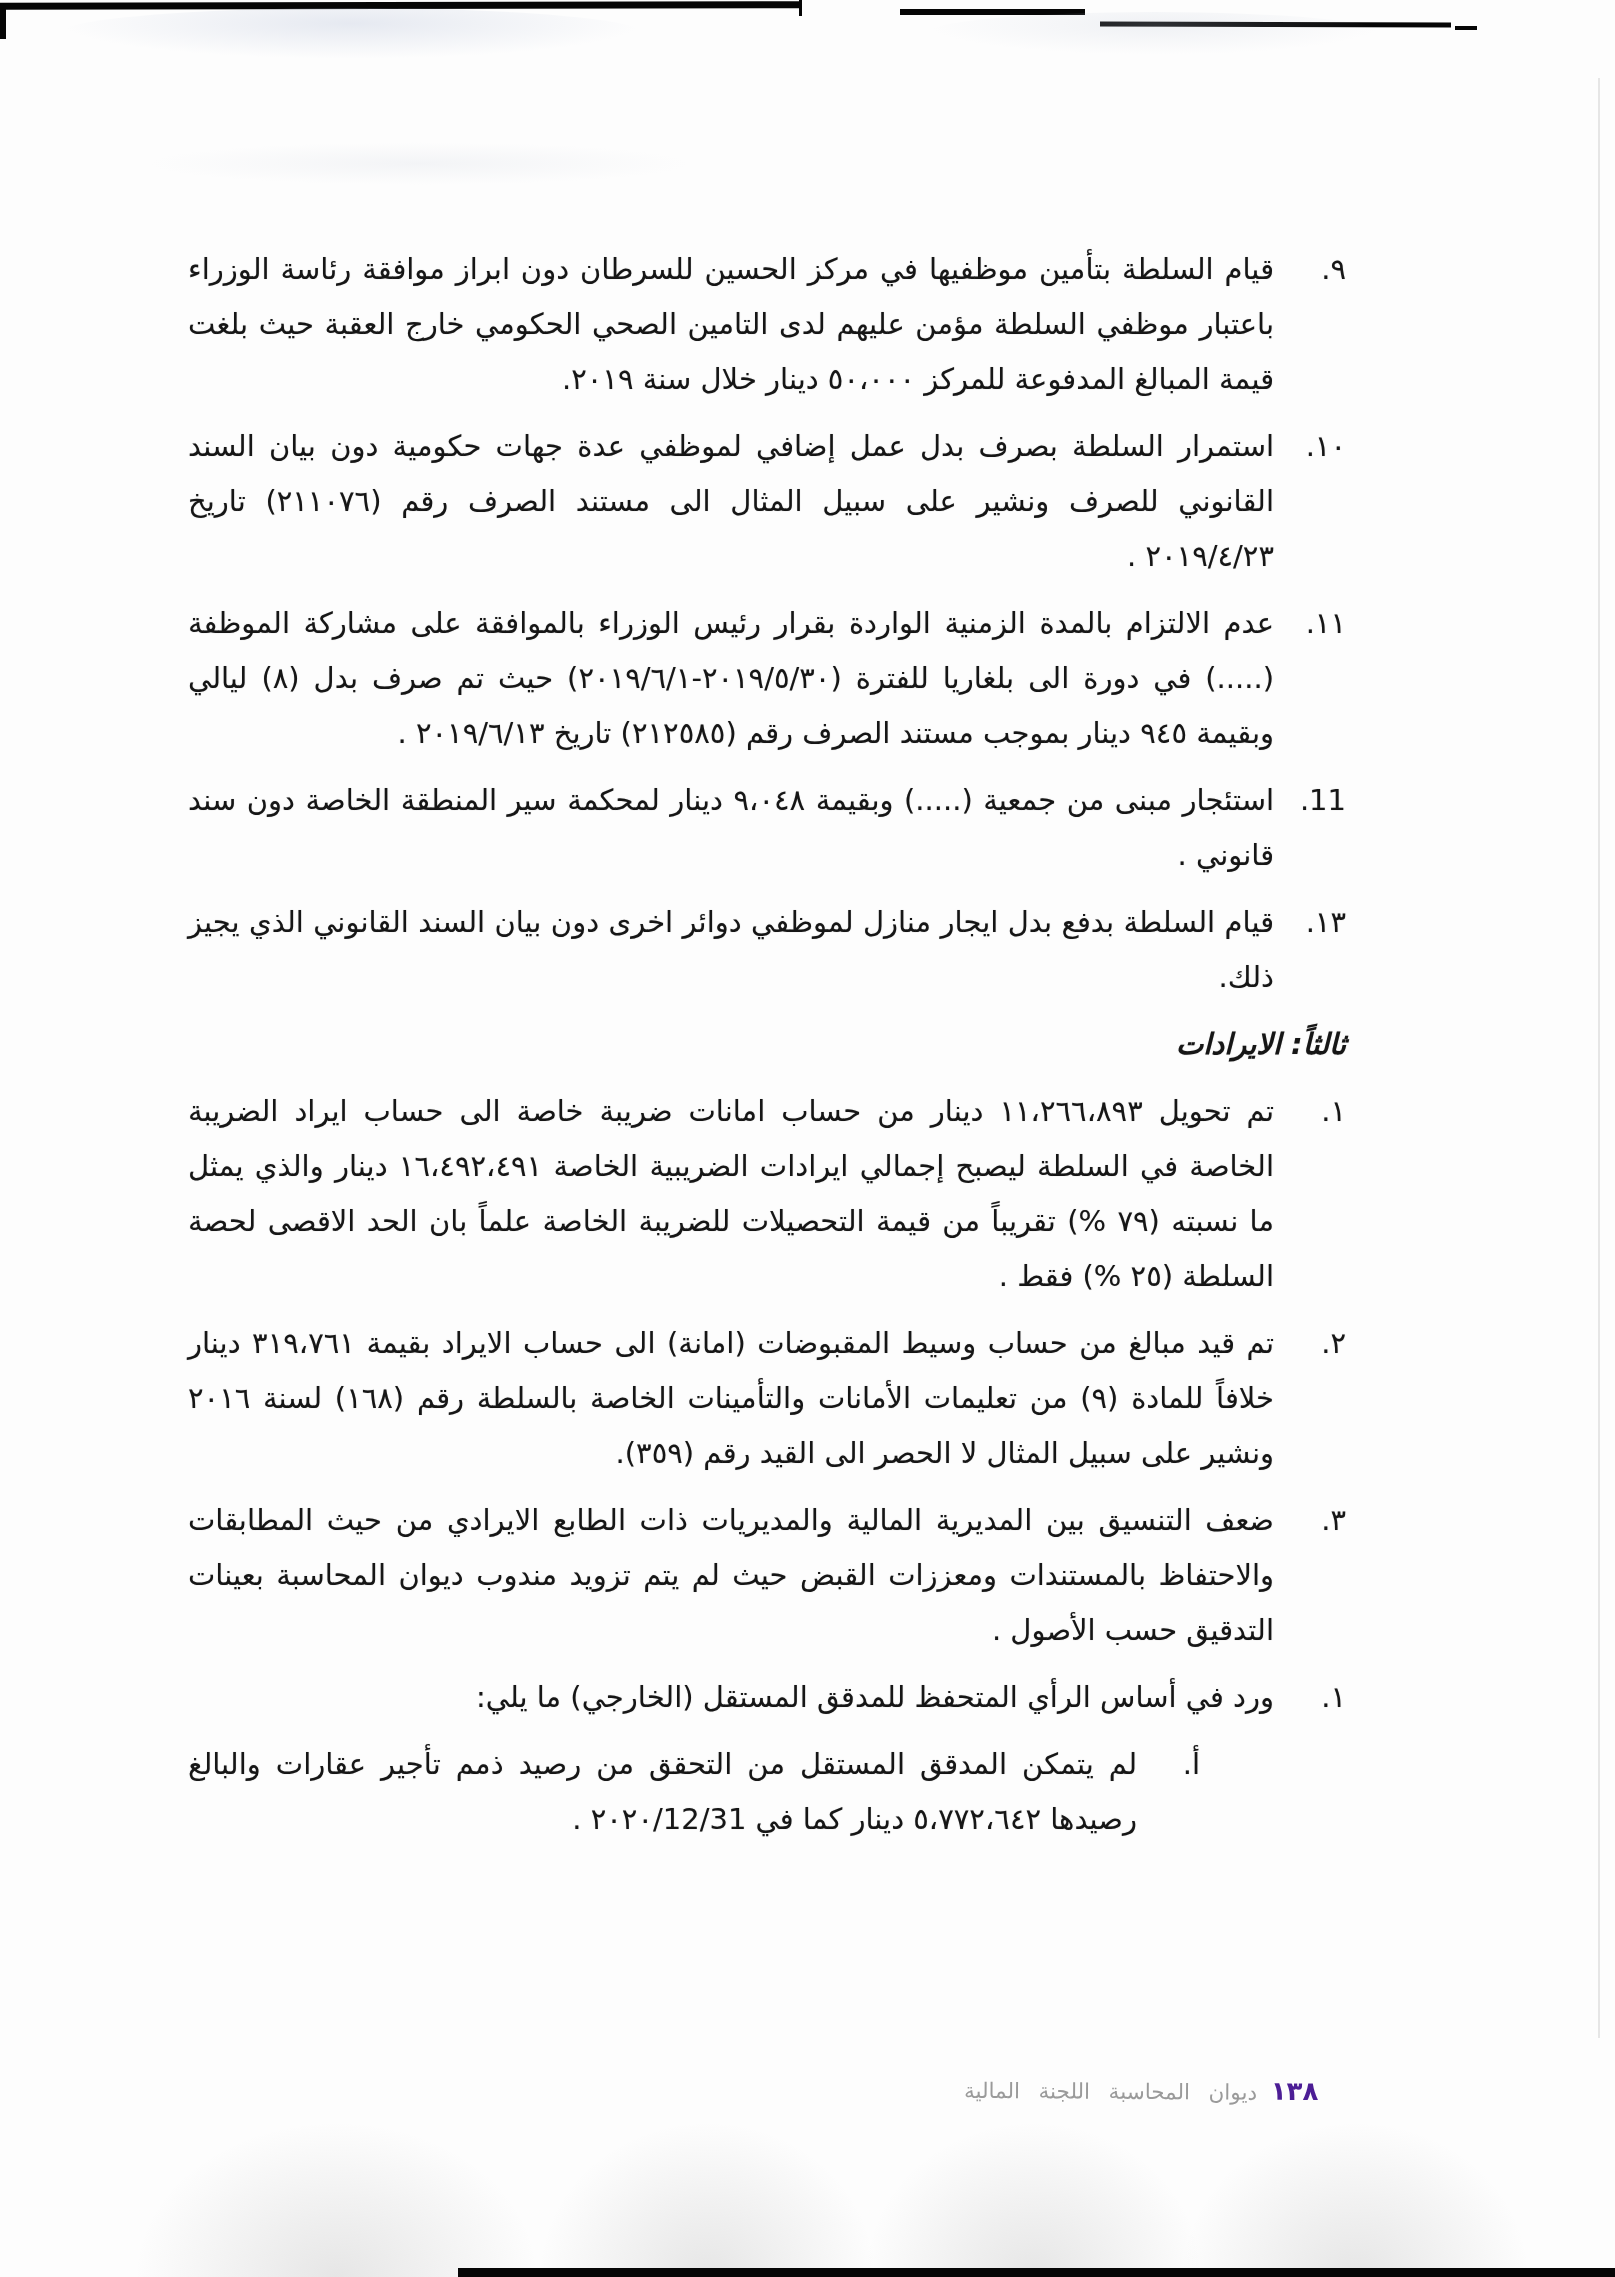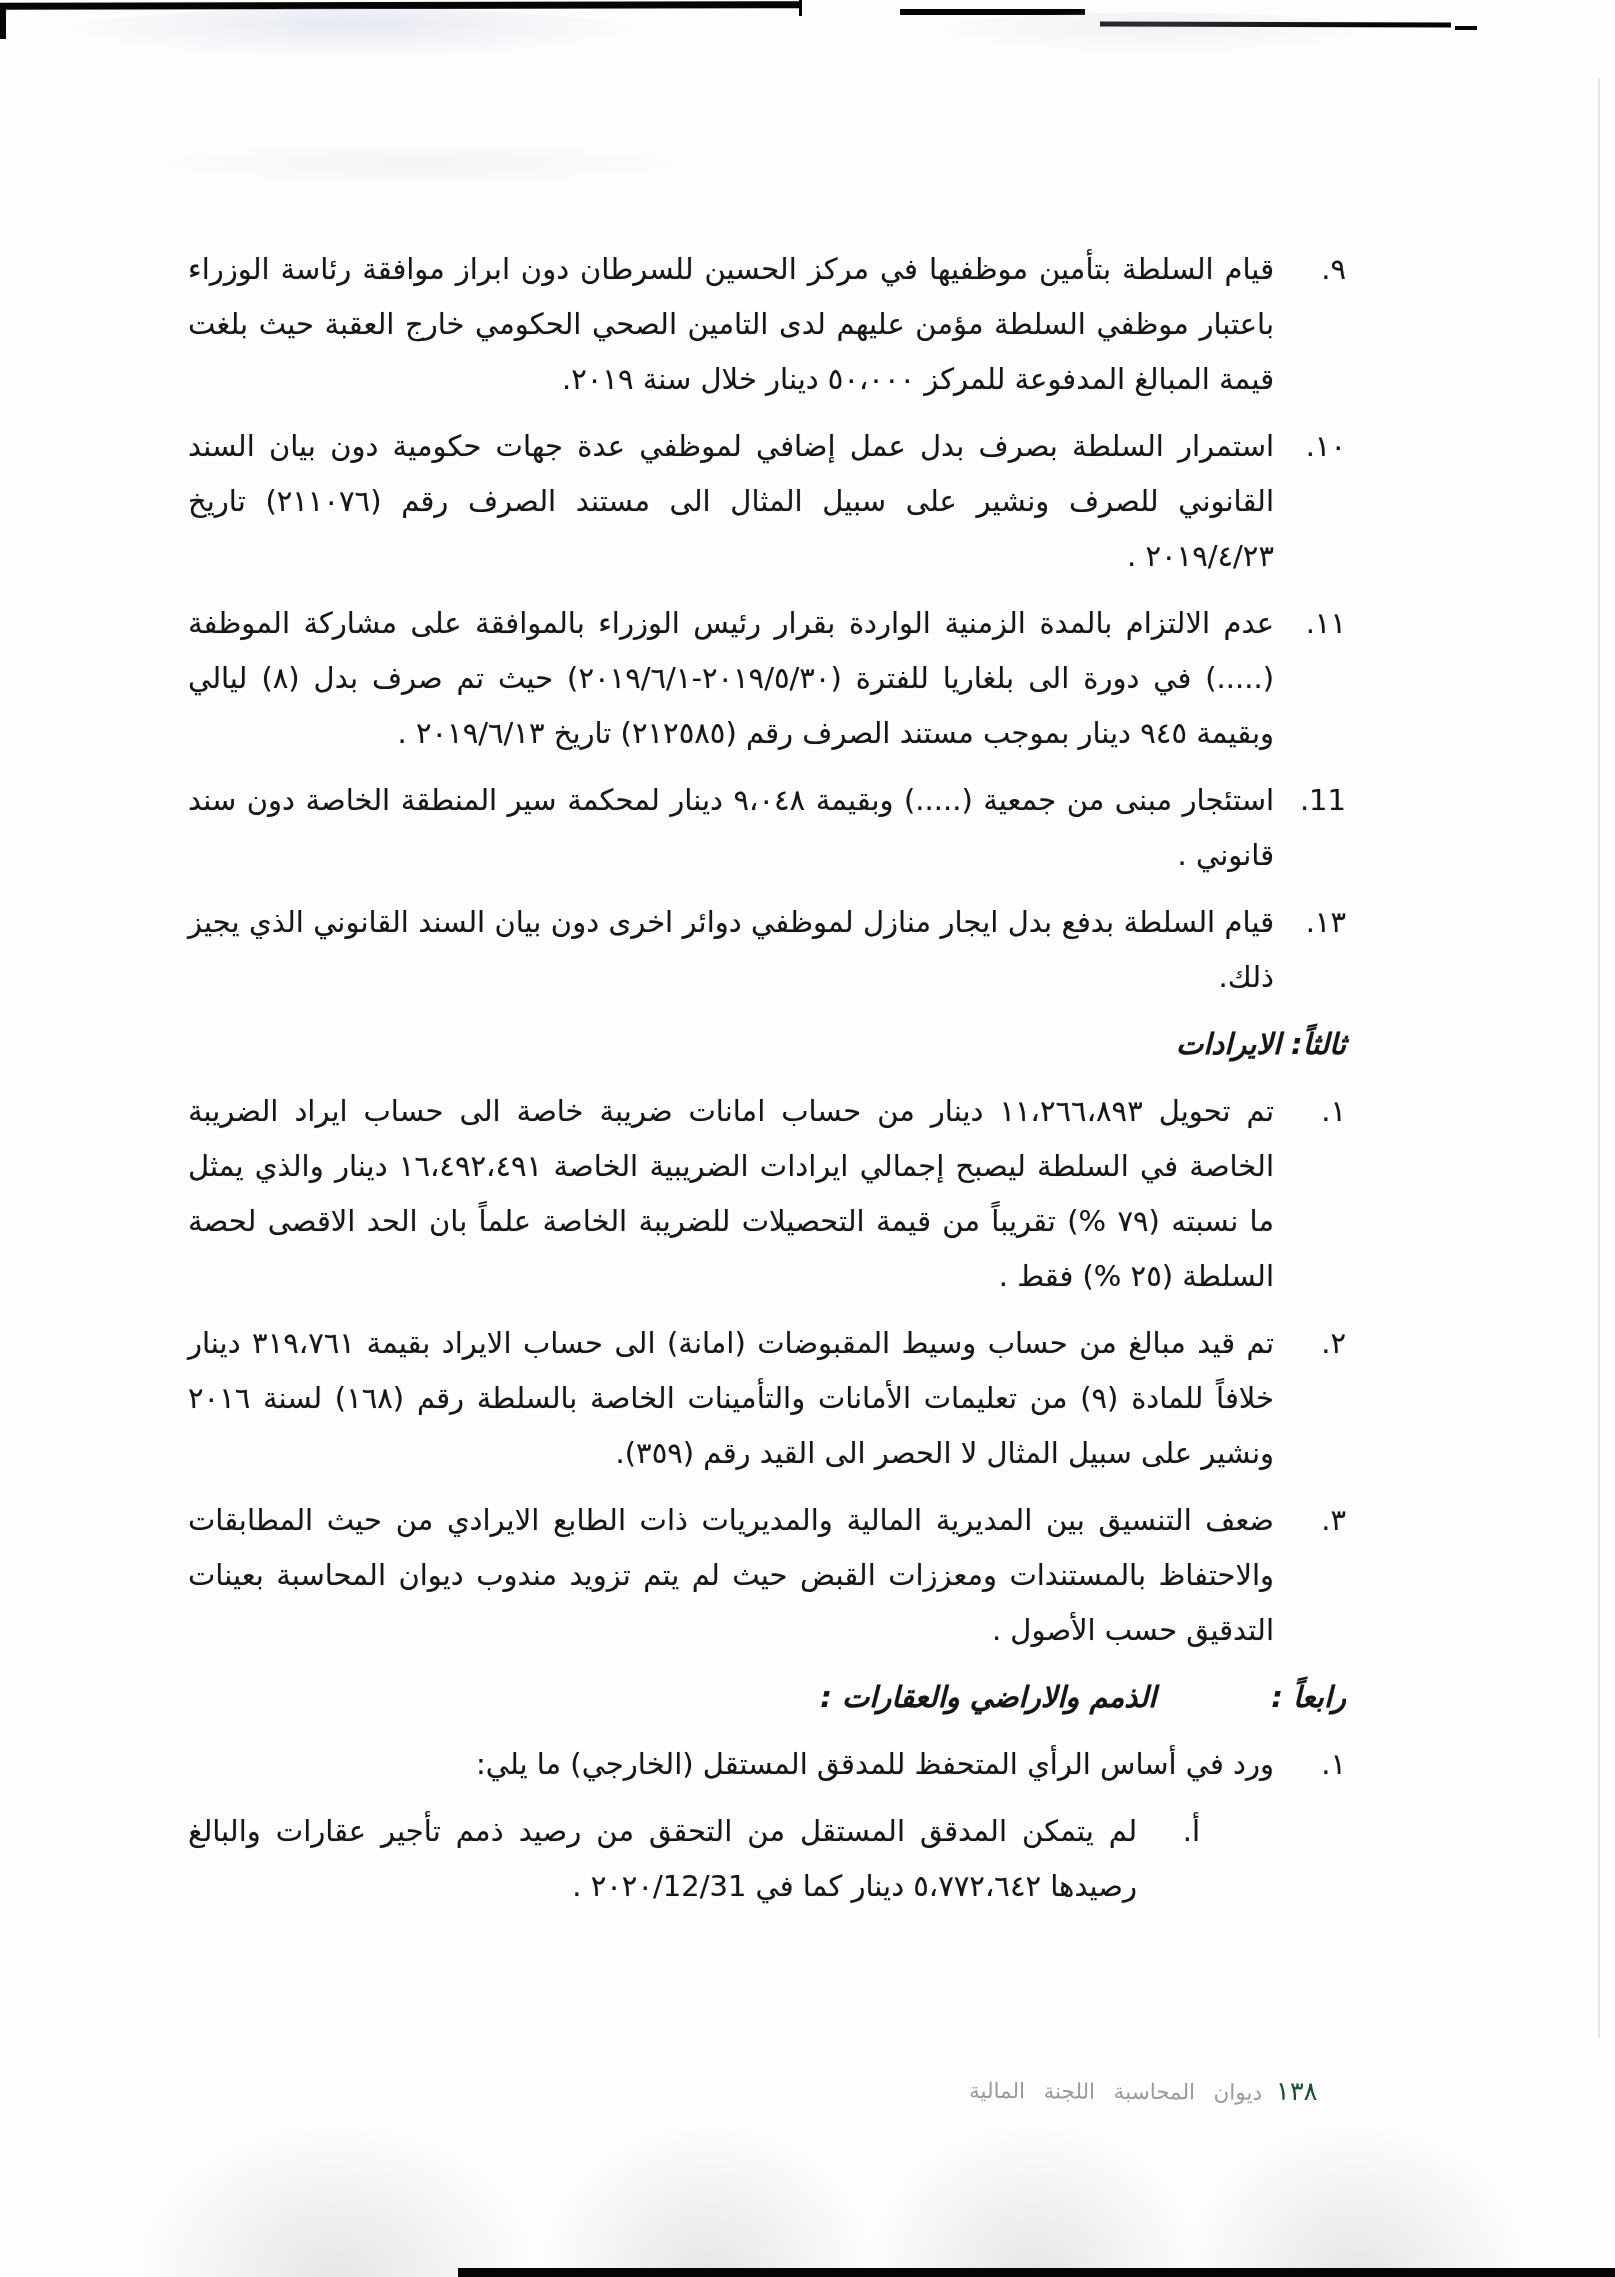--- a/index.html
+++ b/index.html
@@ -48,21 +48,21 @@
   .li .txt{margin:12px;text-align:justify;text-justify:inter-word;}
   .li.sub{margin-right:146px;padding-right:51px;}
   .hd{margin:0;font-size:29px;font-weight:bold;line-height:55px;font-style:italic;}
   .hd4 .ordinal{display:inline-block;margin-left:115px;}
   
   .footer{
     position:absolute;top:2075px;right:298px;
     direction:rtl;display:flex;align-items:baseline;gap:13.7px;
     transform:rotate(0.35deg);
   }
-  .pagenum{font-size:26px;font-weight:normal;color:#14532d;letter-spacing:2px;}
+  .pagenum{font-size:26px;font-weight:bold;color:#4c1d95;letter-spacing:2px;}
   .footer-label{font-size:21.5px;color:#9a9a9a;letter-spacing:6.8px;word-spacing:11.7px;}
 </style>
 </head>
 <body>
 
 <div class="page">
 
   <div class="art bar top-bar-1"></div>
   <div class="art bar top-tick-1"></div>
   <div class="art bar corner-tick"></div>
@@ -114,23 +114,20 @@
       <div class="li">
         <span class="num">٢.</span>
         <p class="txt">تم قيد مبالغ من حساب وسيط المقبوضات (امانة) الى حساب الايراد بقيمة ٣١٩،٧٦١ دينار خلافاً للمادة (٩) من تعليمات الأمانات والتأمينات الخاصة بالسلطة رقم (١٦٨) لسنة ٢٠١٦ ونشير على سبيل المثال لا الحصر الى القيد رقم (٣٥٩).</p>
       </div>
       <div class="li">
         <span class="num">٣.</span>
         <p class="txt">ضعف التنسيق بين المديرية المالية والمديريات ذات الطابع الايرادي من حيث المطابقات والاحتفاظ بالمستندات ومعززات القبض حيث لم يتم تزويد مندوب ديوان المحاسبة بعينات التدقيق حسب الأصول .</p>
       </div>
     </section>
 
-    <h2 class="hd hd4">
-      <span class="ordinal">رابعاً :</span><span>الذمم والاراضي والعقارات :</span>
-    </h2>
 
     <section>
       <div class="li">
         <span class="num">١.</span>
         <p class="txt">ورد في أساس الرأي المتحفظ للمدقق المستقل (الخارجي) ما يلي:</p>
       </div>
       <div class="li sub">
         <span class="num">أ.</span>
         <p class="txt">لم يتمكن المدقق المستقل من التحقق من رصيد ذمم تأجير عقارات والبالغ رصيدها ٥،٧٧٢،٦٤٢ دينار كما في ٢٠٢٠/12/31 .</p>
       </div>

